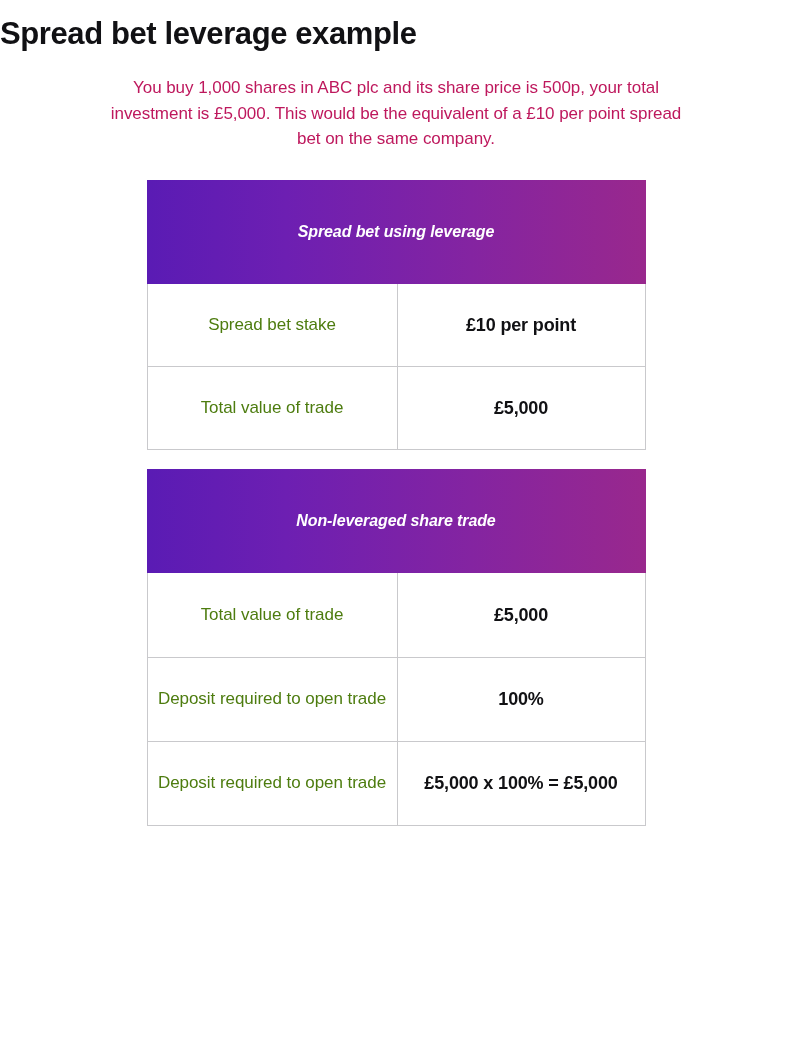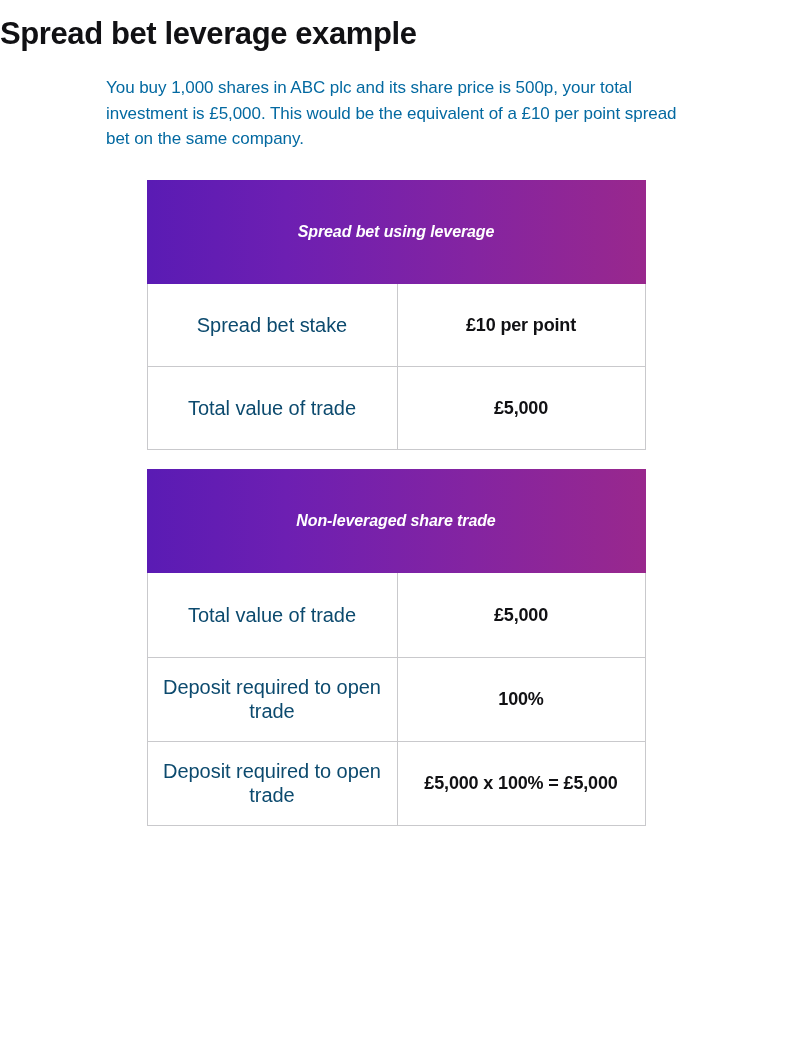--- a/index.html
+++ b/index.html
@@ -30,24 +30,25 @@
     font-size: 31px;
     line-height: 40px;
     font-weight: 700;
     letter-spacing: -0.4px;
     color: #111114;
   }
   .intro {
     margin: 0 auto;
     padding-top: 21px;
     width: 580px;
+    text-align: center;
     font-size: 17px;
     line-height: 25.5px;
     font-weight: 400;
-    color: #0369a1;
+    color: #be185d;
     letter-spacing: -0.05px;
   }
 
   
   .table-wrap {
     width: 499px;
     margin: 0 auto;
     box-sizing: border-box;
   }
   #table-1 { margin-top: 28px; }
@@ -80,24 +81,24 @@
     border-top: 1px solid #c9c9cc;
     padding: 0 8px;
     vertical-align: middle;
     text-align: center;
     box-sizing: border-box;
   }
   table.data tr:first-child td { border-top: none; }
 
   td.cell-label {
     width: 250px;
-    font-size: 20px;
+    font-size: 17px;
     line-height: 24px;
     font-weight: 400;
-    color: #0c4a6e;
+    color: #4d7c0f;
     border-right: 1px solid #c9c9cc;
     letter-spacing: -0.05px;
   }
   td.cell-value {
     font-size: 18px;
     line-height: 24px;
     font-weight: 700;
     color: #111114;
     letter-spacing: -0.15px;
   }

